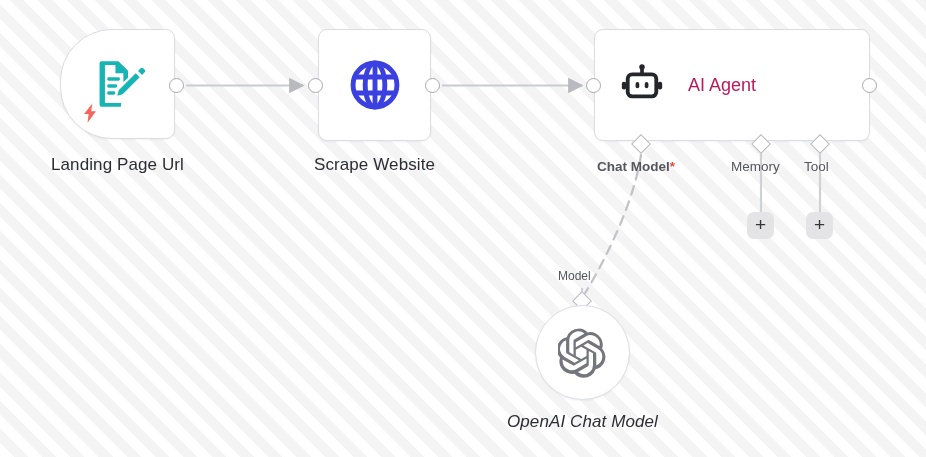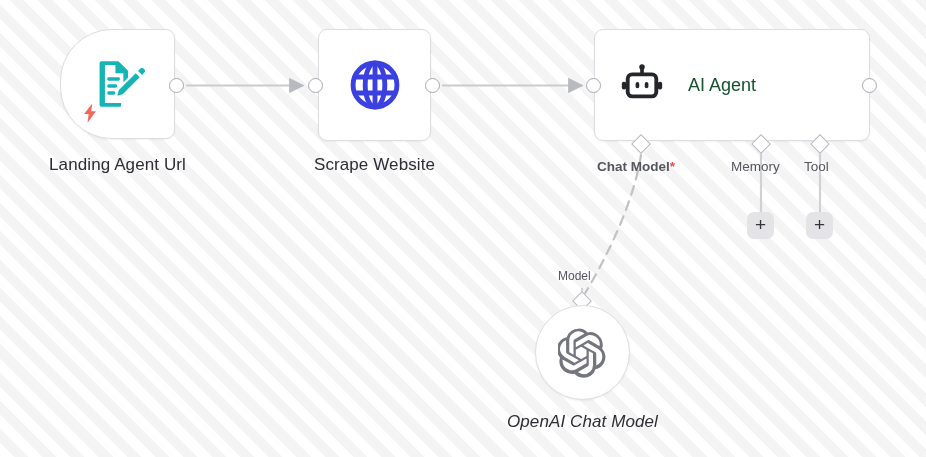--- a/index.html
+++ b/index.html
@@ -153,21 +153,21 @@
     transform: translateY(-50%);
     width: 48px;
     height: 44px;
   }
   #agent-title {
     position: absolute;
     left: 93px;
     top: 50%;
     transform: translateY(-50%);
     font-size: 18px;
-    color: #14532d;
+    color: #be185d;
     white-space: nowrap;
     text-align: right;
   }
 
   
   #node-openai {
     left: 535px;
     top: 305px;
     width: 95px;
     height: 95px;
@@ -208,21 +208,21 @@
       <rect fill="#16b5b5" x="7.4" y="9.1" width="5.4" height="1.5" rx=".6"></rect>
       <rect fill="#16b5b5" x="7.4" y="12.1" width="4.2" height="1.5" rx=".6"></rect>
       <rect fill="#16b5b5" x="7.4" y="15.1" width="3.4" height="1.5" rx=".6"></rect>
       <path fill="#16b5b5" d="M19.6 7.4l1.7 1.7-7.3 7.3-2.3.6.6-2.3 7.3-7.3z"></path>
       <path fill="#16b5b5" d="M20.6 6.4l1.1-1.1c.3-.3.8-.3 1.1 0l.6.6c.3.3.3.8 0 1.1l-1.1 1.1-1.7-1.7z"></path>
     </svg>
     <svg id="trigger-bolt" viewBox="0 0 24 24">
       <path fill="#f4675c" d="M14.5 1.5 L5.5 13.2 h5.0 l-1.2 9.3 L18.5 10.2 h-5.2 z"></path>
     </svg>
   </div>
-  <div class="node-label" style="left:0px; top:155px; width:235px;">Landing Agent Url</div>
+  <div class="node-label" style="left:0px; top:155px; width:235px;">Landing Page Url</div>
   <div class="port" style="left:169px; top:78px;"></div>
 
   <div class="node" id="node-scrape">
     <svg width="56" height="56" viewBox="0 0 24 24">
       <circle cx="12" cy="12" r="9.4" fill="none" stroke="#3b41e0" stroke-width="2.1"></circle>
       <ellipse cx="12" cy="12" rx="4.2" ry="9.4" fill="none" stroke="#3b41e0" stroke-width="2.1"></ellipse>
       <line x1="2.8" y1="8.6" x2="21.2" y2="8.6" stroke="#3b41e0" stroke-width="2.1"></line>
       <line x1="2.8" y1="15.4" x2="21.2" y2="15.4" stroke="#3b41e0" stroke-width="2.1"></line>
       <line x1="12" y1="2.6" x2="12" y2="21.4" stroke="#3b41e0" stroke-width="2.1"></line>
     </svg>

